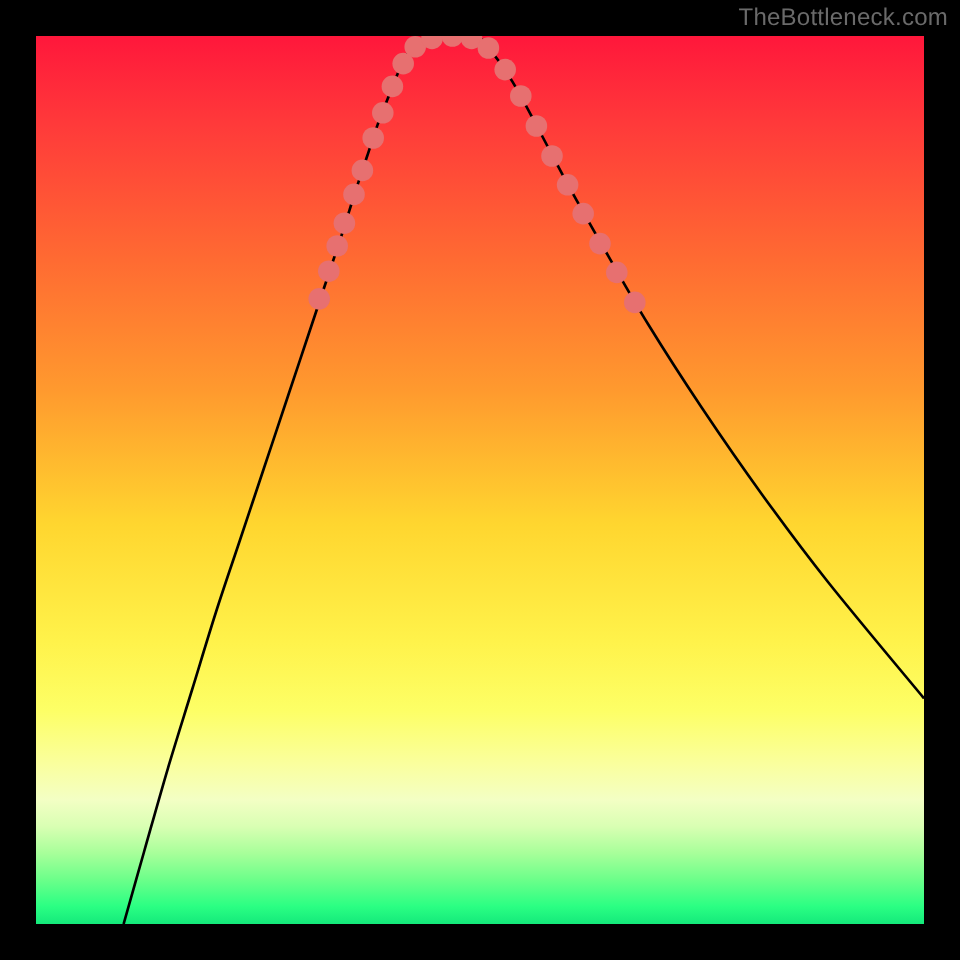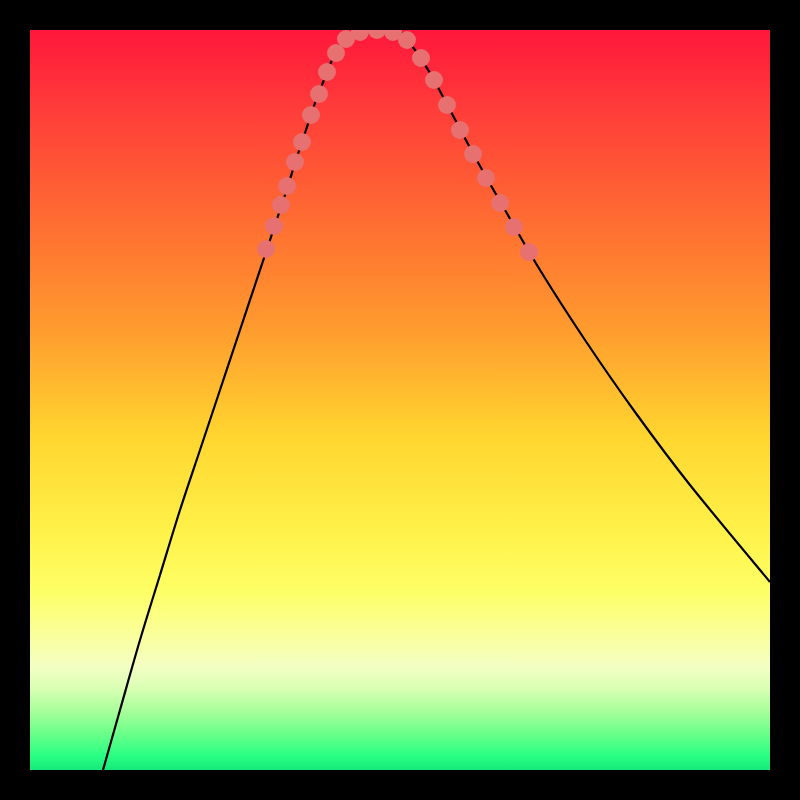--- a/index.html
+++ b/index.html
@@ -59,20 +59,21 @@
     inset: 0;
   }
   .dot {
     fill: #e77070;
   }
 </style>
 </head>
 <body>
 
 <div class="frame">
+  <div class="watermark">TheBottleneck.com</div>
   <div class="plot-area">
     <div class="gradient"></div>
     <svg class="curve" viewBox="0 0 740 740" preserveAspectRatio="none">
       <path id="curve-path" fill="none" stroke="#000000" stroke-width="2.2" d="M 73 740 C 75.83333333333333 730, 83.83333333333333 701.6666666666666, 90 680 C 96.16666666666667 658.3333333333334, 103.33333333333333 632.5, 110 610 C 116.66666666666667 587.5, 123.33333333333333 566.6666666666666, 130 545 C 136.66666666666666 523.3333333333334, 143.33333333333334 500.8333333333333, 150 480 C 156.66666666666666 459.1666666666667, 163.33333333333334 440, 170 420 C 176.66666666666666 400, 183.33333333333334 380, 190 360 C 196.66666666666666 340, 204.16666666666666 317.5, 210 300 C 215.83333333333334 282.5, 220 270, 225 255 C 230 240, 235 225, 240 210 C 245 195, 250.66666666666666 178.33333333333334, 255 165 C 259.3333333333333 151.66666666666666, 262.5 140.83333333333334, 266 130 C 269.5 119.16666666666667, 272.8333333333333 109.5, 276 100 C 279.1666666666667 90.5, 282 81.33333333333333, 285 73 C 288 64.66666666666667, 291.1666666666667 57.166666666666664, 294 50 C 296.8333333333333 42.833333333333336, 299.5 35.666666666666664, 302 30 C 304.5 24.333333333333332, 306.6666666666667 20, 309 16 C 311.3333333333333 12, 314.8333333333333 7.666666666666667, 316 6 C 317.1666666666667 4.333333333333333, 313.6666666666667 6.833333333333333, 316 6 C 318.3333333333333 5.166666666666667, 325.1666666666667 2, 330 1 C 334.8333333333333 0, 340 0, 345 0 C 350 0, 355.5 0.33333333333333337, 360 1 C 364.5 1.6666666666666665, 370 3.5, 372 4 C 374 4.5, 369.8333333333333 1.3333333333333335, 372 4 C 374.1666666666667 6.666666666666666, 380.3333333333333 13.5, 385 20 C 389.6666666666667 26.5, 394.1666666666667 33, 400 43 C 405.8333333333333 53, 412.5 66, 420 80 C 427.5 94, 435.8333333333333 110.33333333333333, 445 127 C 454.1666666666667 143.66666666666666, 464.1666666666667 161.16666666666666, 475 180 C 485.8333333333333 198.83333333333334, 496.6666666666667 218.33333333333334, 510 240 C 523.3333333333334 261.6666666666667, 539.1666666666666 286.3333333333333, 555 310 C 570.8333333333334 333.6666666666667, 587.5 357.8333333333333, 605 382 C 622.5 406.1666666666667, 637.5 426.6666666666667, 660 455 C 682.5 483.3333333333333, 726.6666666666666 535.8333333333334, 740 552"></path>
       <g id="dots">
           <circle cx="236" cy="219" r="9" class="dot" fill="#e77070"></circle>
           <circle cx="244" cy="196" r="9" class="dot" fill="#e77070"></circle>
           <circle cx="251" cy="175" r="9" class="dot" fill="#e77070"></circle>
           <circle cx="257" cy="156" r="9" class="dot" fill="#e77070"></circle>
           <circle cx="265" cy="132" r="9" class="dot" fill="#e77070"></circle>

